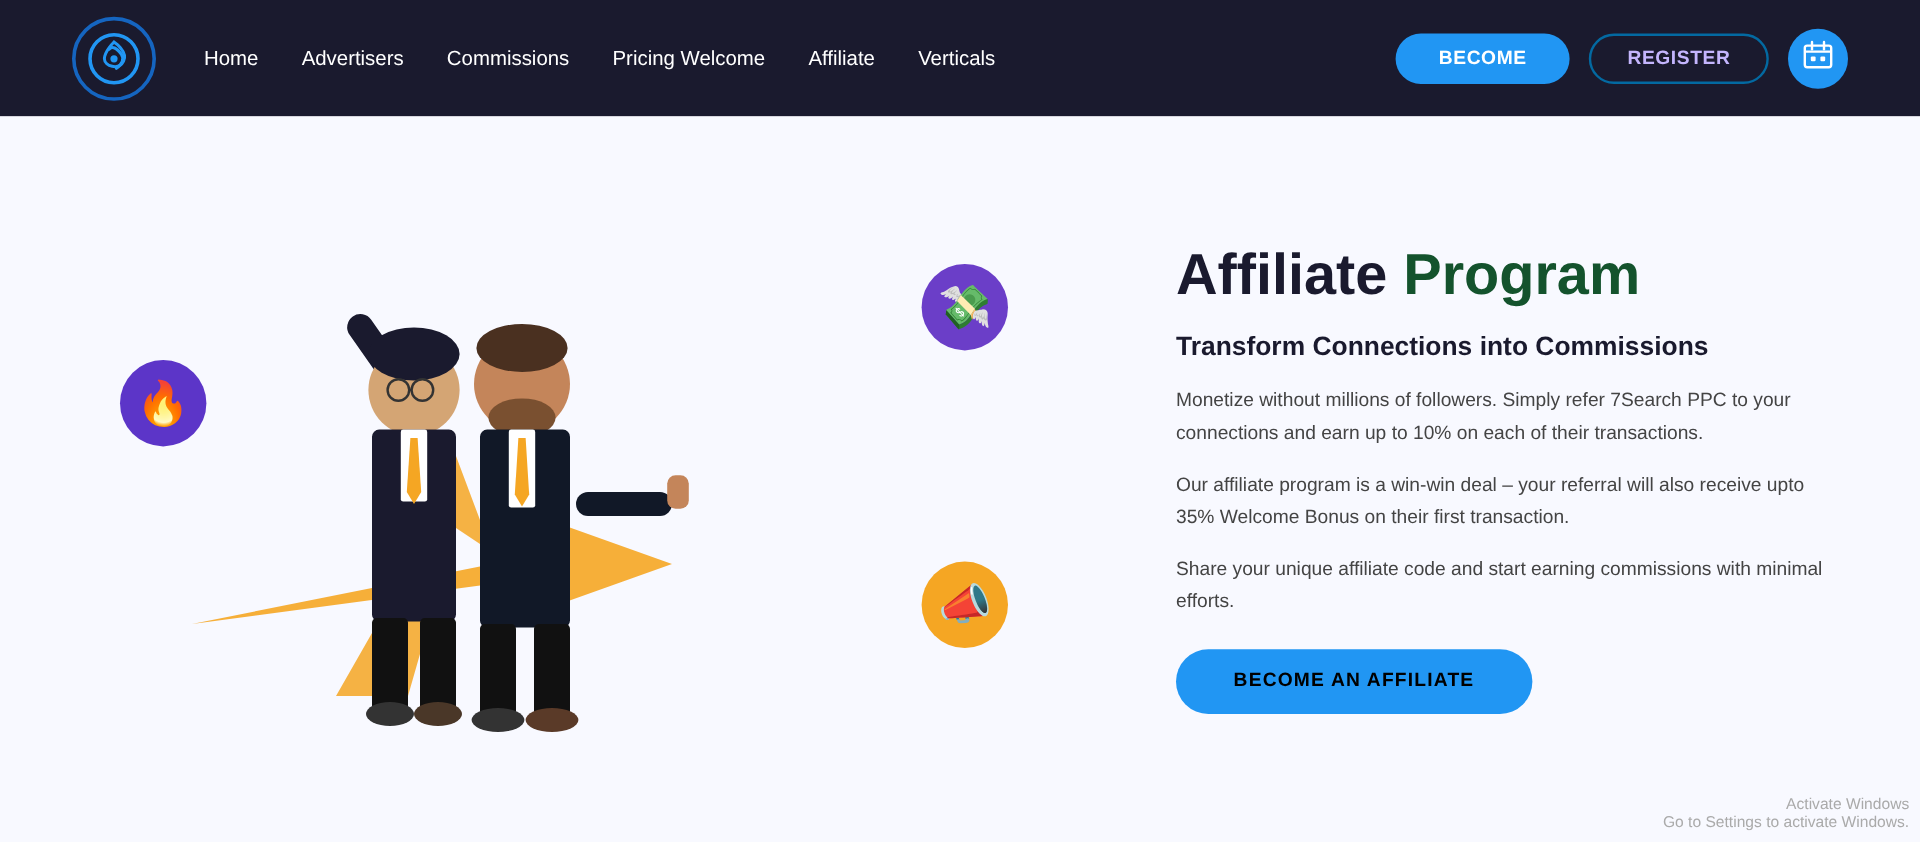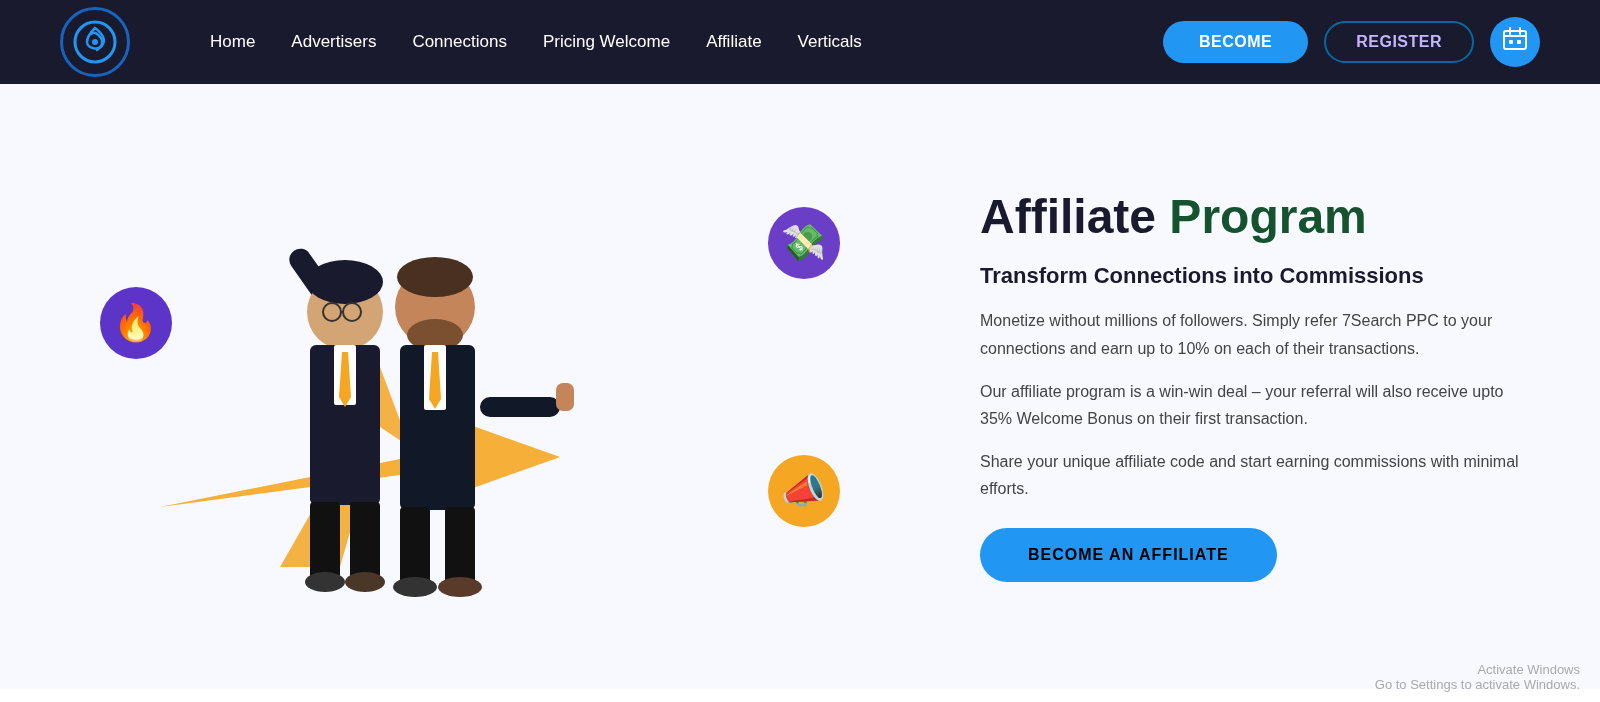--- a/index.html
+++ b/index.html
@@ -1,25 +1,24 @@
 <!DOCTYPE html>
 <html><head>
   <meta charset="utf-8">
   <style>
     * { margin: 0; padding: 0; box-sizing: border-box; }
     body { font-family: 'Segoe UI', Arial, sans-serif; width: 1600px; min-height: 702px; overflow-x: hidden; }
 
     
     .navbar {
       background: #1a1a2e;
-      height: 84px;
+      height: 97px;
       display: flex;
       align-items: center;
       padding: 0 60px;
-      gap: 40px;
     }
     .logo-wrap {
       display: flex;
       align-items: center;
       gap: 0px;
       margin-right: 20px;
     }
     .logo-circle {
       width: 70px;
       height: 70px;
@@ -185,21 +184,21 @@
       cursor: pointer;
       letter-spacing: 1px;
       margin-top: 10px;
       display: inline-block;
     }
 
     
     .win-watermark {
       position: fixed;
       bottom: 10px;
-      right: 20px;
+      right: 9px;
       color: #aaa;
       font-size: 13px;
       text-align: right;
       pointer-events: none;
     }
 
     
     ::-webkit-scrollbar { width: 12px; }
     ::-webkit-scrollbar-track { background: #e0e0e0; }
     ::-webkit-scrollbar-thumb { background: #bbb; border-radius: 6px; }
@@ -215,21 +214,21 @@
         <path d="M22 8 C22 8, 34 16, 30 24 C26 32, 14 28, 14 22 C14 16, 22 8, 22 8Z" fill="none" stroke="#2196f3" stroke-width="2.5"></path>
         <path d="M18 14 Q22 10 28 18 Q32 24 24 30" stroke="#2196f3" stroke-width="2.5" fill="none" stroke-linecap="round"></path>
         <circle cx="22" cy="22" r="3" fill="#2196f3"></circle>
       </svg>
     </div>
   </div>
 
   <div class="nav-links">
     <a class="nav-link">Home</a>
     <a class="nav-link">Advertisers</a>
-    <a class="nav-link">Connections</a>
+    <a class="nav-link">Commissions</a>
     <a class="nav-link">Pricing Welcome</a>
     <a class="nav-link">Affiliate</a>
     <a class="nav-link">Verticals</a>
   </div>
 
   <div class="nav-actions">
     <button class="btn-login">BECOME</button>
     <button class="btn-register">REGISTER</button>
     <button class="btn-calendar">
       <span>

